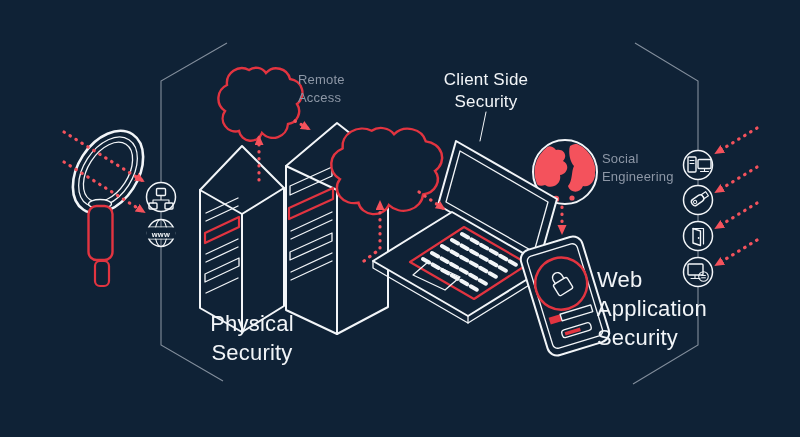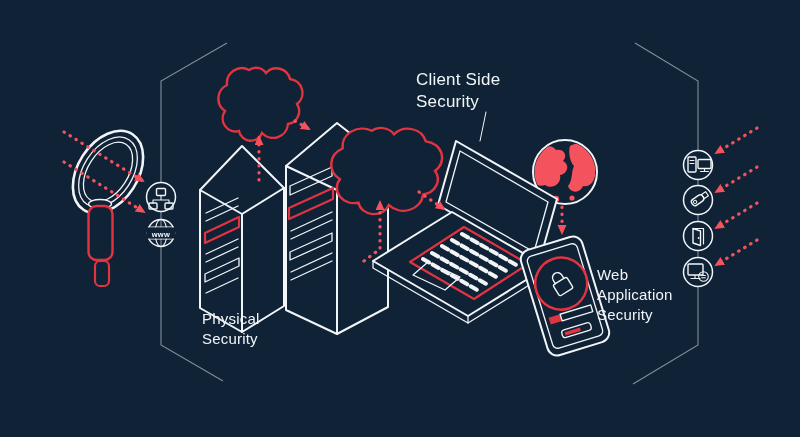--- a/index.html
+++ b/index.html
@@ -7,23 +7,23 @@
     --accent-salmon:#f4525c; --muted-text:#8d97a6; --frame-line:#97a1ae;
   }
   html,body{margin:0;padding:0}
   body{
     width:800px;height:437px;background:var(--background);
     font-family:"Liberation Sans",sans-serif;overflow:hidden;
   }
   .stage{position:relative;width:800px;height:437px}
   .stage svg{position:absolute;left:0;top:0}
   .label{position:absolute;white-space:pre-line;color:var(--line-white);
-    font-size:15px;line-height:1.32;letter-spacing:.2px;font-weight:500}
+    font-size:22px;line-height:1.32;letter-spacing:.2px;font-weight:500}
   .label.muted{color:var(--muted-text);font-size:13px;font-weight:400;line-height:1.35}
-  .label.center{}
+  .label.center{text-align:center}
   .label.big{font-size:17px}
   
   .sw{stroke:var(--line-white);fill:none;stroke-width:2;stroke-linejoin:round;stroke-linecap:round}
   .sw1{stroke:var(--line-white);fill:none;stroke-width:1.3;stroke-linejoin:round;stroke-linecap:round}
   .sr{stroke:var(--accent-red);fill:none;stroke-width:2.2;stroke-linejoin:round;stroke-linecap:round}
   .fillN{fill:var(--background)}
   .cloud{fill:var(--background);stroke:var(--accent-red);stroke-width:2.4}
   .cloud2{stroke-width:1.9}
   .dot{stroke:var(--accent-salmon);fill:none;stroke-width:3.2;stroke-dasharray:.5 6.5;stroke-linecap:round}
   .ahp{fill:var(--accent-salmon)}
@@ -186,21 +186,25 @@
   </g>
   <g>
     <circle cx="698" cy="272" r="14.5" class="sw1 fillN" style="stroke-width:1.5"></circle>
     <rect x="688" y="264" width="15" height="11" rx="1" class="gw"></rect>
     <path d="M695,275.5 v3 M691,278.5 h9" class="gw" style="stroke-width:1.1"></path>
     <circle cx="703.5" cy="276.5" r="4.8" class="gw fillN" style="stroke-width:1.1"></circle>
     <path d="M701.6,275.5 h3.8 M701.6,277.8 h3.8" class="gw" style="stroke-width:1"></path>
   </g>
 </svg>
 
+<div class="label muted" style="left:298px;top:71px">Remote
+Access</div>
 <div class="label big center" style="left:416px;top:69px;width:140px">Client Side
 Security</div>
+<div class="label muted" style="left:602px;top:150px">Social
+Engineering</div>
 <div class="label" style="left:597px;top:265px">Web
 Application
 Security</div>
 <div class="label center" style="left:202px;top:309px;width:100px">Physical
 Security</div>
 
 </div>
 
 </body></html>

